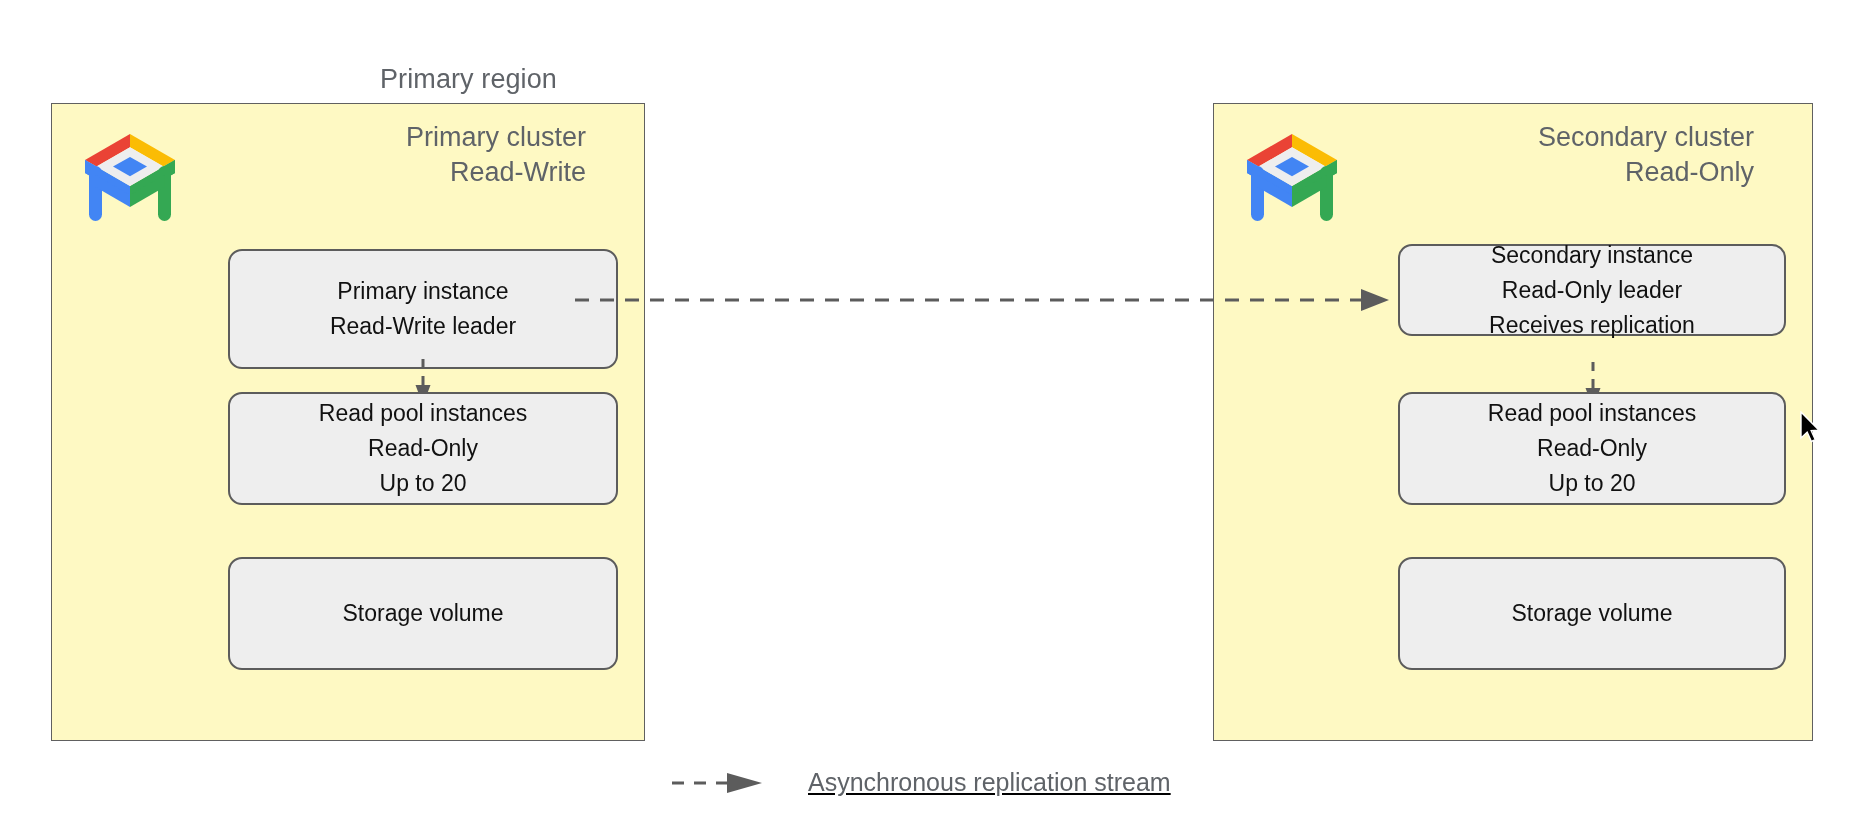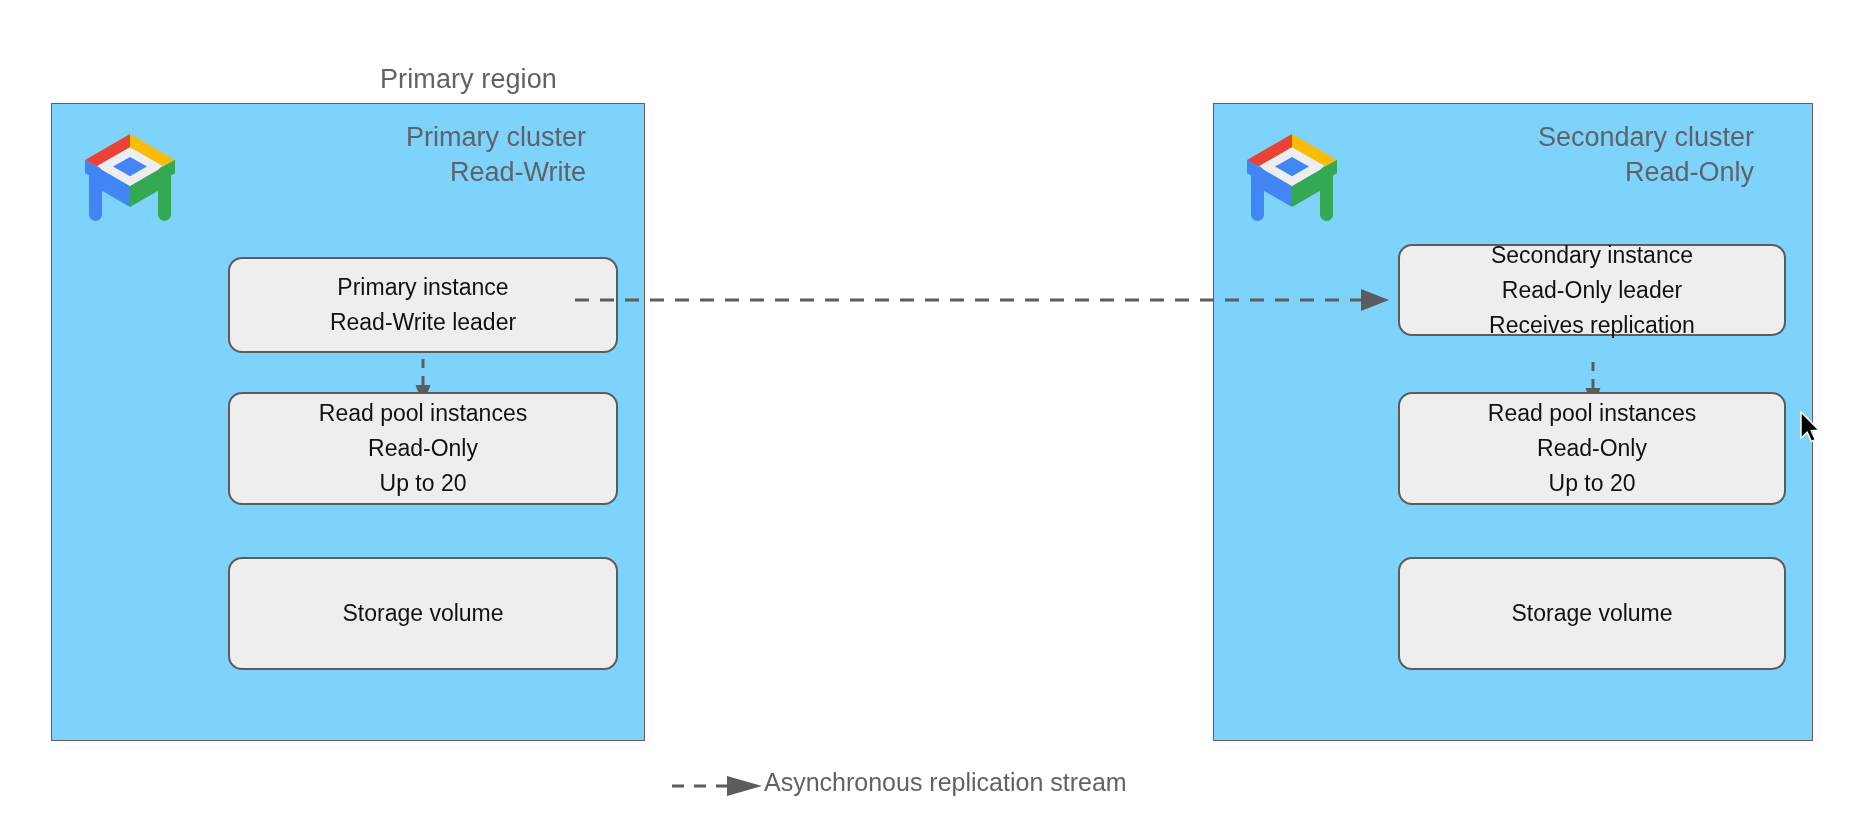--- a/index.html
+++ b/index.html
@@ -28,21 +28,21 @@
     white-space: nowrap;
     letter-spacing: .1px;
     margin-top: 24px;
   }
   #region-title-primary { left: 380px; top: 40px; }
   #region-title-secondary { left: 1497px; top: 48px; }
 
   
   .cluster-panel {
     position: absolute;
-    background: #7dd3fc;
+    background: #fef9c3;
     border: 1.4px solid #606060;
     box-sizing: border-box;
   }
   #cluster-primary   { left: 51px;   top: 103px; width: 594px; height: 638px; }
   #cluster-secondary { left: 1213px; top: 103px; width: 600px; height: 638px; }
 
   .cluster-title {
     position: absolute;
     right: 58px;
     top: 16px;
@@ -73,21 +73,21 @@
     align-items: center;
     justify-content: center;
     text-align: center;
     font-size: 23px;
     line-height: 35px;
     color: #111111;
     white-space: pre-line;
   }
 
   
-  #box-primary-instance { left: 176px; top: 153px; width: 390px; height: 96px; }
+  #box-primary-instance { left: 176px; top: 145px; width: 390px; height: 120px; }
   #box-primary-readpool { left: 176px; top: 288px; width: 390px; height: 113px; }
   #box-primary-storage  { left: 176px; top: 453px; width: 390px; height: 113px; }
 
   
   #box-secondary-instance { left: 184px; top: 140px; width: 388px; height: 92px; }
   #box-secondary-readpool { left: 184px; top: 288px; width: 388px; height: 113px; }
   #box-secondary-storage  { left: 184px; top: 453px; width: 388px; height: 113px; }
 
   
   .v-connector {
@@ -106,21 +106,23 @@
     width: 820px;
     height: 30px;
   }
 
   
   #legend {
     position: absolute;
     left: 672px;
     top: 768px;
     display: flex;
-    align-items: flex-end;
+    align-items: center;
+    gap: 44px;
+    text-decoration: underline;
   }
   #legend-arrow { width: 92px; height: 22px; }
   #legend-label {
     font-size: 25px;
     color: #5f6368;
     white-space: nowrap;
   }
 
   
   #mouse-cursor {

